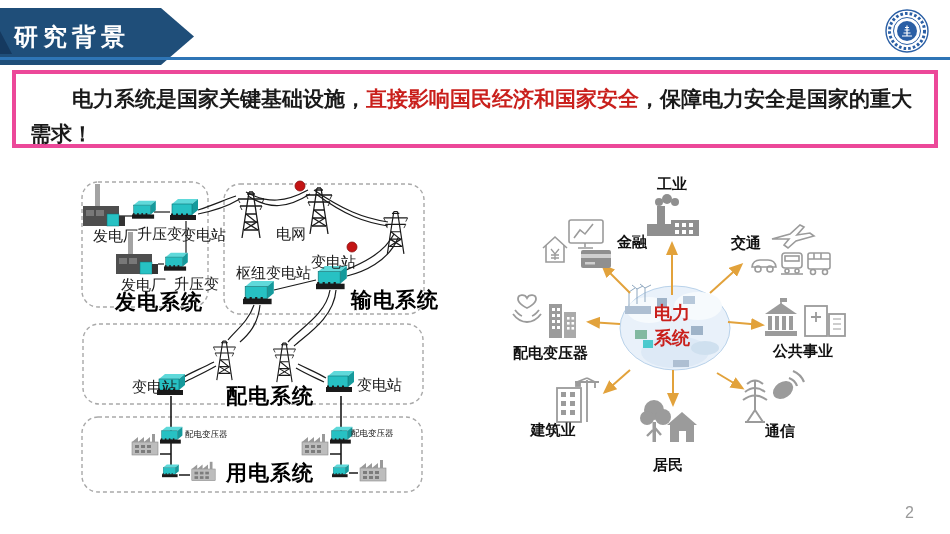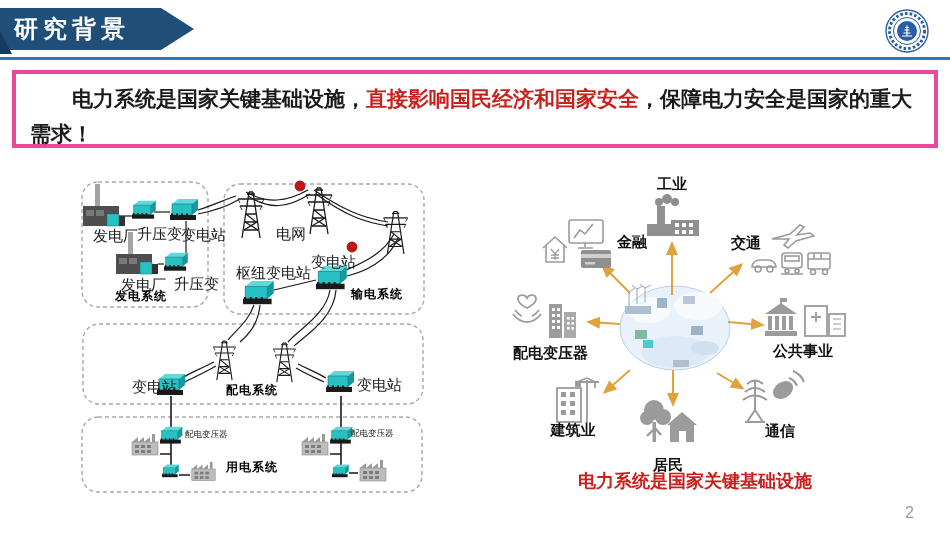--- a/index.html
+++ b/index.html
@@ -1,21 +1,21 @@
 <!DOCTYPE html>
 <html><head>
 <meta charset="utf-8">
 <style>
   html,body{margin:0;padding:0;background:#fff;}
   body{width:950px;height:534px;position:relative;overflow:hidden;
        font-family:"Liberation Sans","DejaVu Sans",sans-serif;}
   .slide{position:absolute;inset:0;background:#fff;}
 
   
-  .banner{position:absolute;left:0;top:8px;width:194px;height:42px;background:#1f4e79;
+  .banner{position:absolute;left:0;top:8px;width:194px;height:57px;background:#1f4e79;
           clip-path:polygon(0 0,83% 0,100% 50%,83% 100%,0 100%);
           color:#fff;font-size:24px;font-weight:bold;letter-spacing:5px;
           display:flex;align-items:center;padding-left:14px;box-sizing:border-box;}
   .banner-fold{position:absolute;left:0;top:31px;width:12px;height:23px;background:#15395f;
           clip-path:polygon(0 0,100% 100%,0 100%);}
   .page-title{position:absolute;left:192px;top:12px;width:396px;text-align:center;
           font-size:34px;font-weight:bold;letter-spacing:3px;color:#1f4e79;white-space:nowrap;}
   .header-line{position:absolute;left:0;top:57px;width:950px;height:3px;background:#2e75b6;}
   .logo{position:absolute;right:20px;top:8px;width:46px;height:46px;}
 
@@ -23,21 +23,21 @@
   .statement{position:absolute;left:12px;top:70px;width:926px;height:78px;box-sizing:border-box;
           border:4px solid #ec4899;background:#fff;padding:7px 14px 0 14px;
           font-size:21px;font-weight:bold;color:#1a1a1a;line-height:35px;}
   .statement p{margin:0;text-indent:2em;}
   .statement .hl{color:#c9201c;}
 
   
   .chain{position:absolute;left:58px;top:170px;width:430px;height:350px;}
   .chain svg{position:absolute;left:0;top:0;}
   .dlab{position:absolute;font-size:15px;color:#1a1a1a;white-space:nowrap;}
-  .slab{position:absolute;font-size:12px;font-weight:bold;color:#000;white-space:nowrap;letter-spacing:1px;}
+  .slab{position:absolute;font-size:21px;font-weight:bold;color:#000;white-space:nowrap;letter-spacing:1px;}
 
   
   .radial{position:absolute;left:505px;top:172px;width:445px;height:340px;}
   .radial > *{position:absolute;}
   .sector-label{font-size:15px;font-weight:bold;color:#111;white-space:nowrap;text-align:center;}
   .center-text{left:135px;top:129px;width:64px;text-align:center;font-size:18px;line-height:25px;
                font-weight:bold;color:#c9201c;}
   .caption{left:45px;top:297px;width:290px;text-align:center;font-size:18px;font-weight:bold;color:#c9201c;white-space:nowrap;}
 
   .page-num{position:absolute;right:36px;bottom:12px;font-size:16px;color:#999;}
@@ -215,20 +215,24 @@
         <path d="M125,121 L98,94"></path>
         <path d="M205,121 L236,93"></path>
         <path d="M115,152 L84,150"></path>
         <path d="M223,150 L257,153"></path>
         <path d="M125,198 L100,220"></path>
         <path d="M168,198 L168,232"></path>
         <path d="M212,201 L237,216"></path>
       </g>
     </svg>
 
+    <div class="center-text">
+      <div>电力</div>
+      <div>系统</div>
+    </div>
 
     <div class="sector-label" style="left:142px;top:3px;width:50px">工业</div>
     <svg style="left:138px;top:22px" width="60" height="46" viewBox="0 0 60 46">
       <g fill="#8f8f8f">
         <circle cx="16" cy="8" r="4"></circle>
           <circle cx="24" cy="5" r="5"></circle>
           <circle cx="32" cy="8" r="4"></circle>
         <rect x="14" y="12" width="8" height="30"></rect>
         <rect x="4" y="30" width="24" height="12"></rect>
         <rect x="28" y="26" width="28" height="16"></rect>
@@ -334,21 +338,21 @@
       </g>
       <g fill="#9b9b9b">
         <rect x="8" y="18" width="5" height="5"></rect>
           <rect x="17" y="18" width="5" height="5"></rect>
         <rect x="8" y="27" width="5" height="5"></rect>
           <rect x="17" y="27" width="5" height="5"></rect>
         <rect x="8" y="36" width="5" height="5"></rect>
           <rect x="17" y="36" width="5" height="5"></rect>
       </g>
     </svg>
-    <div class="sector-label" style="left:40px;top:249px;width:56px">建筑业</div>
+    <div class="sector-label" style="left:20px;top:249px;width:56px">建筑业</div>
 
     <svg style="left:133px;top:224px" width="64" height="50" viewBox="0 0 64 50">
       <g fill="#9b9b9b">
         <circle cx="16" cy="14" r="10"></circle>
           <circle cx="25" cy="21" r="8"></circle>
           <circle cx="9" cy="22" r="7"></circle>
         <rect x="14.5" y="26" width="3.5" height="20"></rect>
         <path d="M15,34 l-6,6 M17,32 l6,7" stroke="#9b9b9b" stroke-width="2.4"></path>
         <polygon points="29,29 44,16 59,29"></polygon>
         <rect x="32" y="29" width="24" height="17"></rect>
@@ -366,17 +370,16 @@
         <path d="M20,42 L12,54 M20,42 L28,54 M10,54 H30"></path>
       </g>
       <ellipse cx="48" cy="22" rx="11" ry="8" transform="rotate(-35 48 22)" fill="#9b9b9b"></ellipse>
       <g stroke="#9b9b9b" stroke-width="2.2" fill="none">
         <path d="M54,10 a13,13 0 0 1 8,8"></path>
         <path d="M58,3 a20,20 0 0 1 11,11"></path>
       </g>
     </svg>
     <div class="sector-label" style="left:255px;top:250px;width:40px">通信</div>
 
-    <div class="caption">电力系统是国家关键基础设施</div>
   </div>
 
   <div class="page-num">2</div>
 </div>
 
 </body></html>

